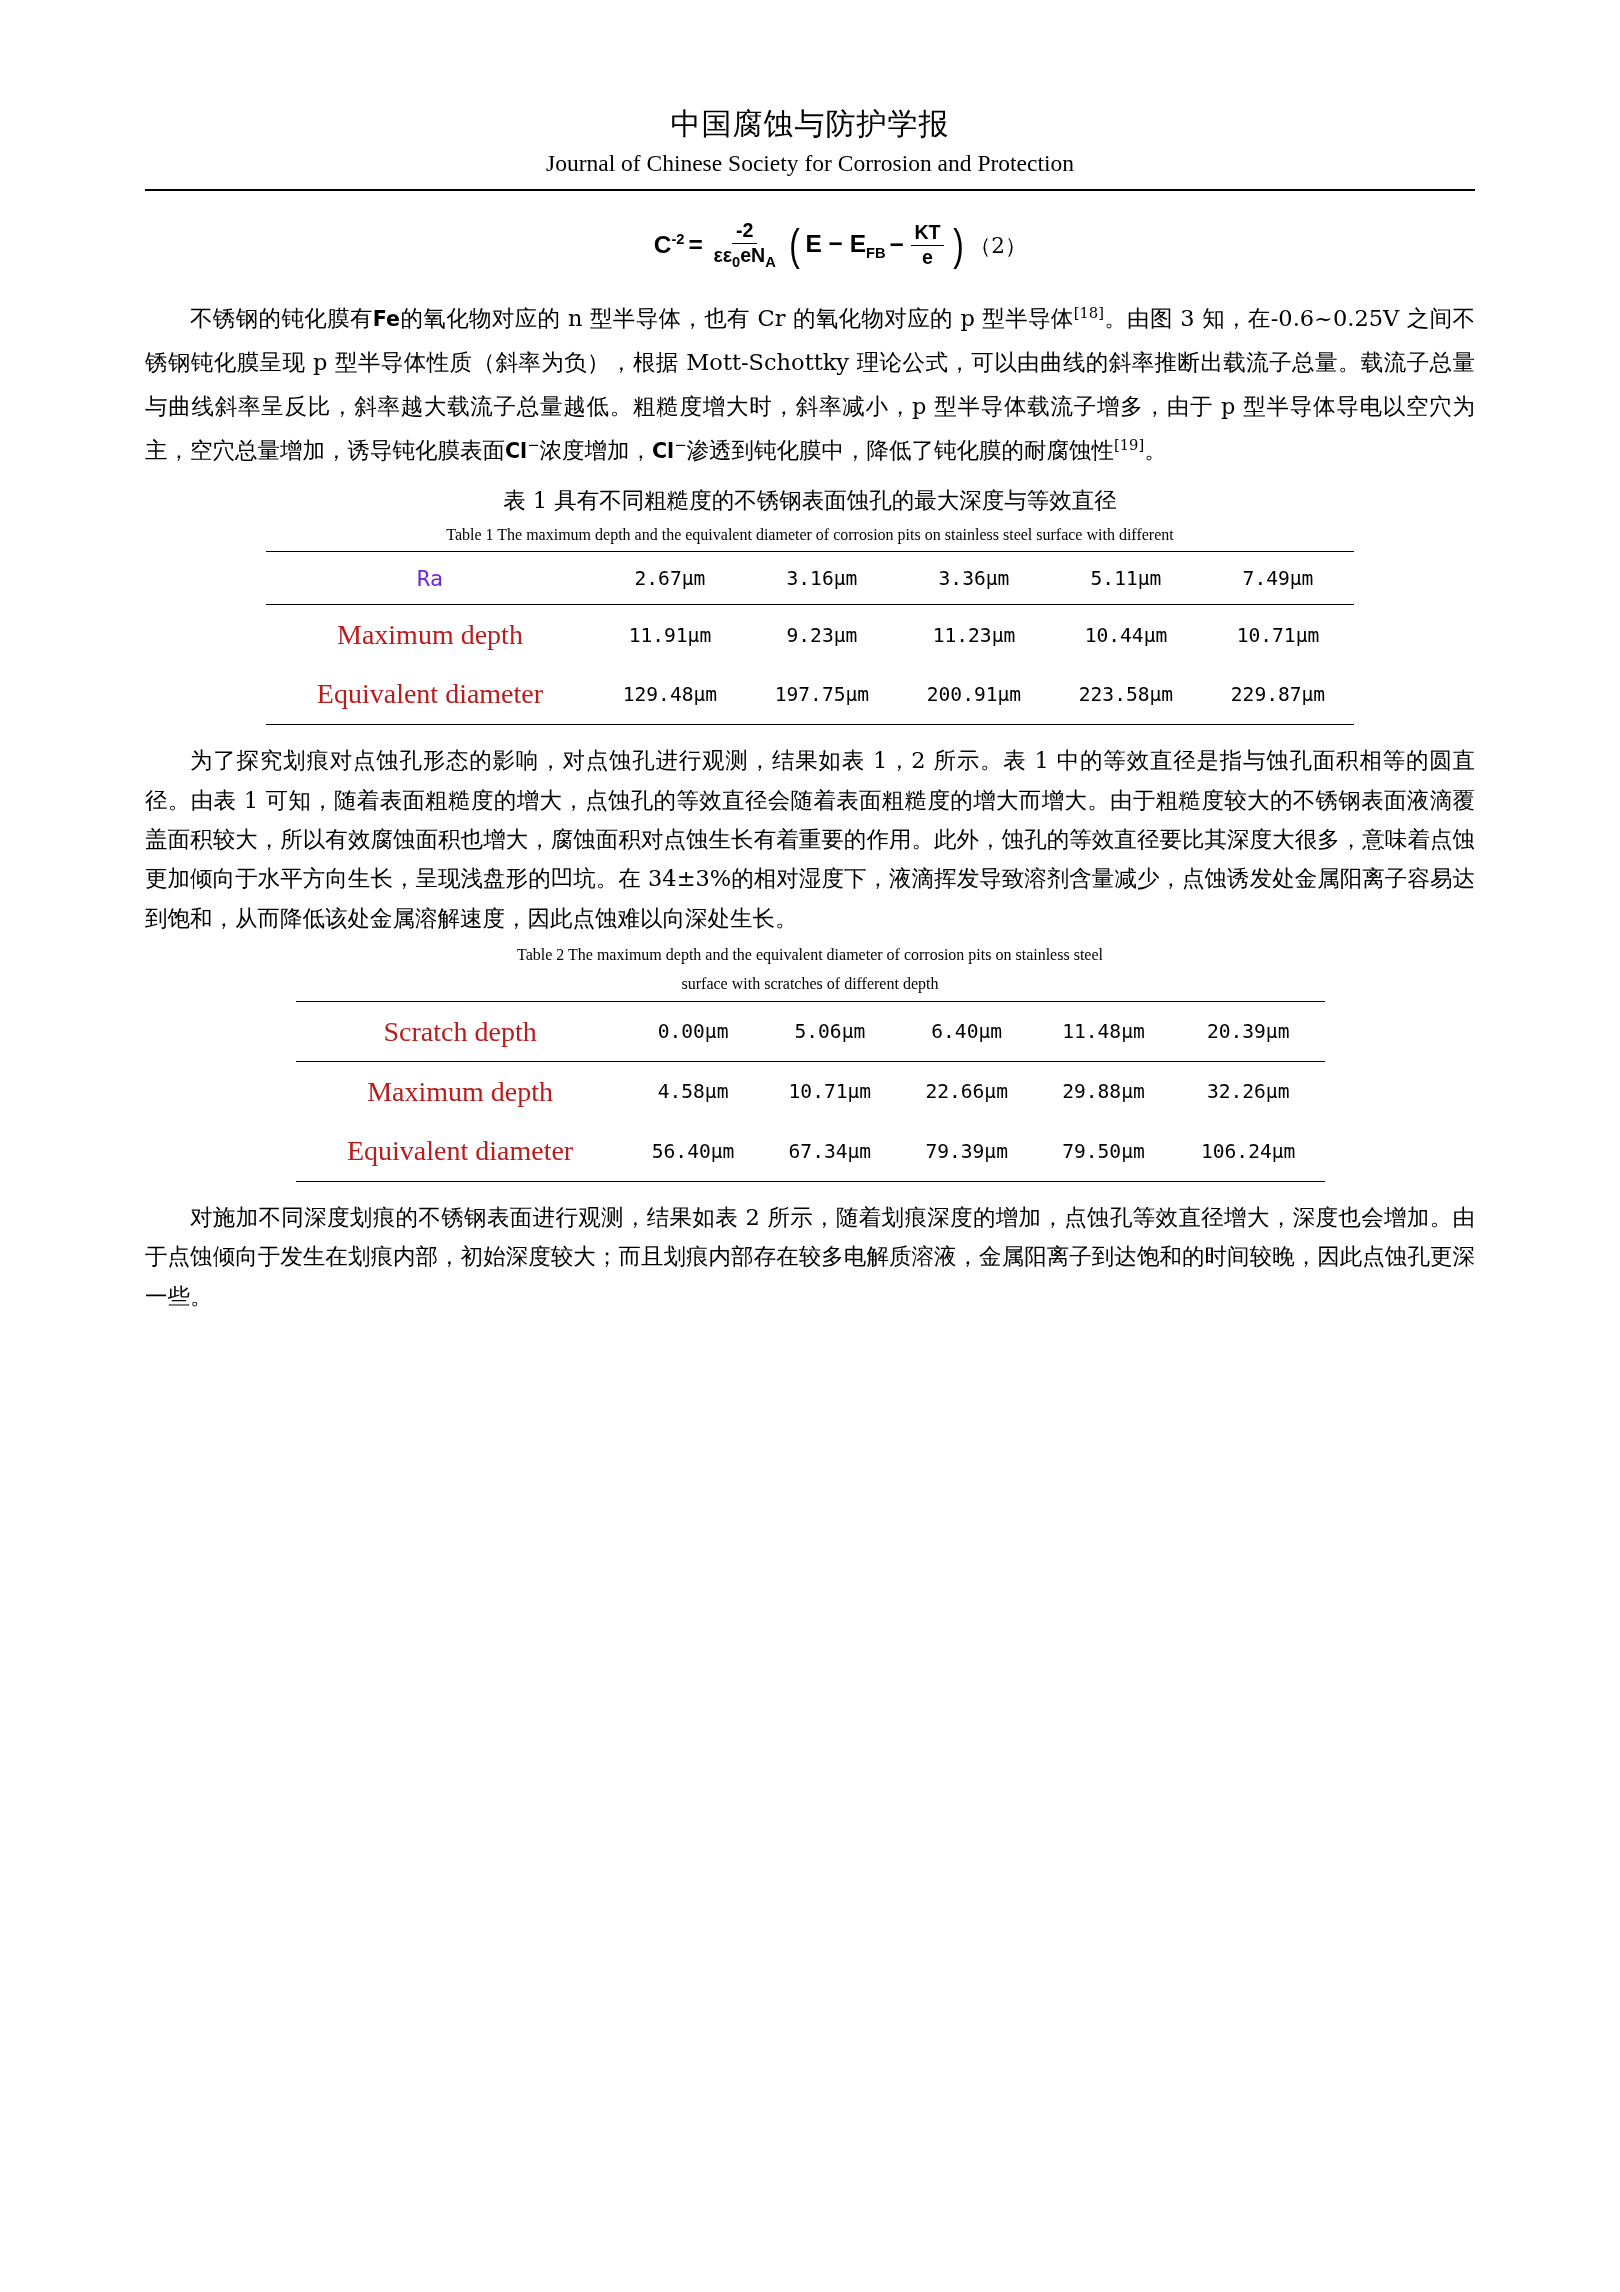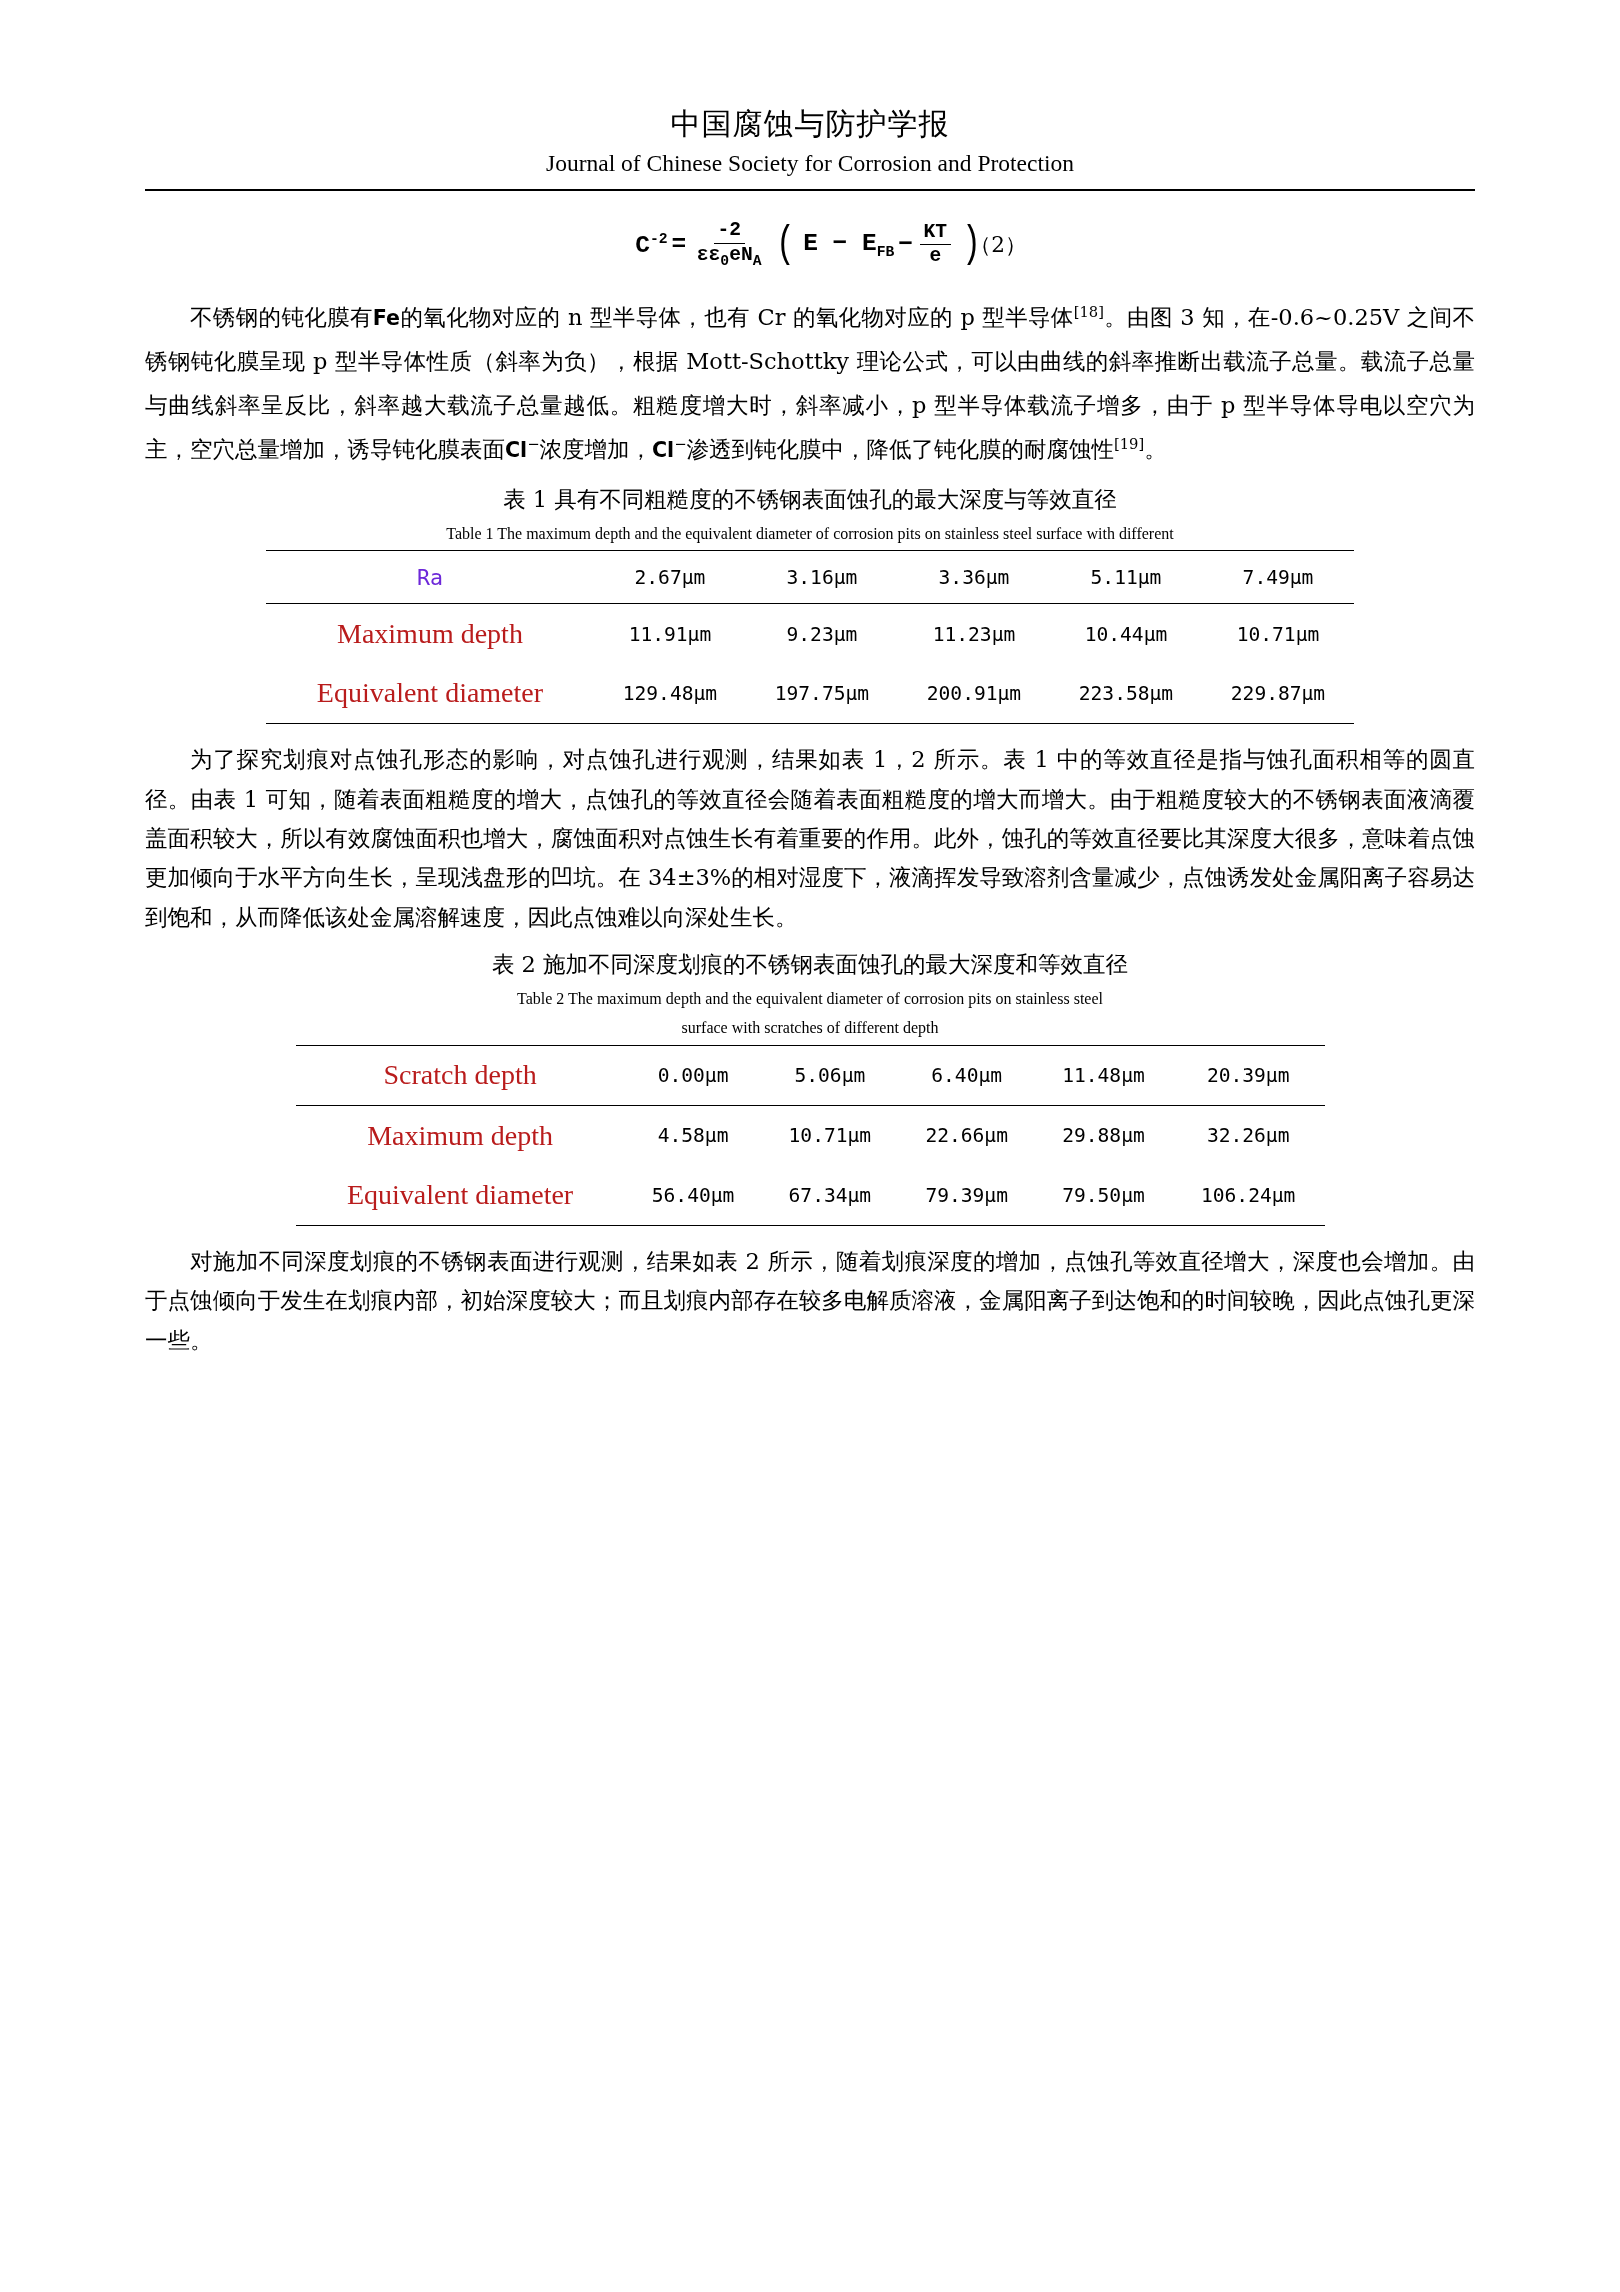--- a/index.html
+++ b/index.html
@@ -44,21 +44,21 @@
   
   .equation-row {
     display: flex;
     align-items: center;
     justify-content: center;
     margin-top: 29px;
     margin-bottom: 27.4px;
     position: relative;
   }
   .equation {
-    font-family: Liberation Mono, monospace;
+    font-family: Liberation Sans, sans-serif;
     font-size: 24.5px;
     font-weight: bold;
     display: flex;
     align-items: center;
     gap: 3.9px;
   }
   .eq-sub { font-size: 14.7px; vertical-align: sub; }
   .frac {
     display: inline-flex;
     flex-direction: column;
@@ -201,21 +201,20 @@
         <td>197.75μm</td>
         <td>200.91μm</td>
         <td>223.58μm</td>
         <td>229.87μm</td>
       </tr>
     </tbody>
   </table>
 
   <p class="body tight">为了探究划痕对点蚀孔形态的影响，对点蚀孔进行观测，结果如表 1，2 所示。表 1 中的等效直径是指与蚀孔面积相等的圆直径。由表 1 可知，随着表面粗糙度的增大，点蚀孔的等效直径会随着表面粗糙度的增大而增大。由于粗糙度较大的不锈钢表面液滴覆盖面积较大，所以有效腐蚀面积也增大，腐蚀面积对点蚀生长有着重要的作用。此外，蚀孔的等效直径要比其深度大很多，意味着点蚀更加倾向于水平方向生长，呈现浅盘形的凹坑。在 34±3%的相对湿度下，液滴挥发导致溶剂含量减少，点蚀诱发处金属阳离子容易达到饱和，从而降低该处金属溶解速度，因此点蚀难以向深处生长。</p>
 
-  <div class="cap-cn">表 2  施加不同深度划痕的不锈钢表面蚀孔的最大深度和等效直径</div>
   <div class="cap-en">Table 2 The maximum depth and the equivalent diameter of corrosion pits on stainless steel</div>
   <div class="cap-en">surface with scratches of different depth</div>
 
   <table class="data t2">
     <tbody>
       <tr class="top-rule">
         <td class="rowhead">Scratch depth</td>
         <td>0.00μm</td>
         <td>5.06μm</td>
         <td>6.40μm</td>

